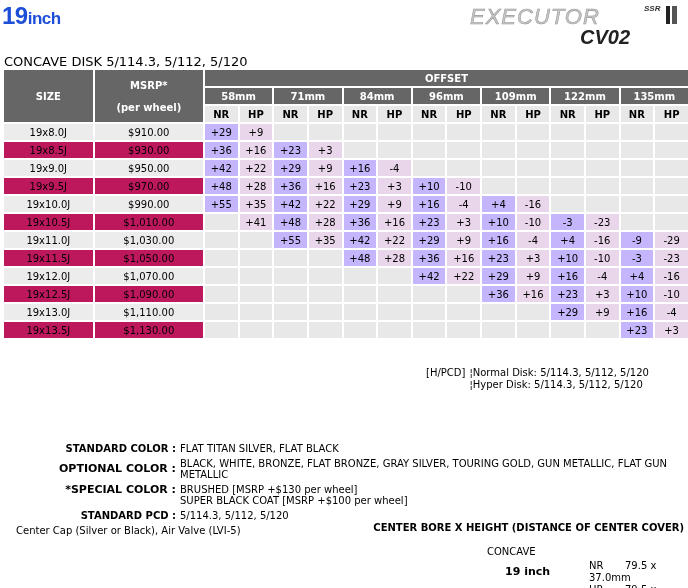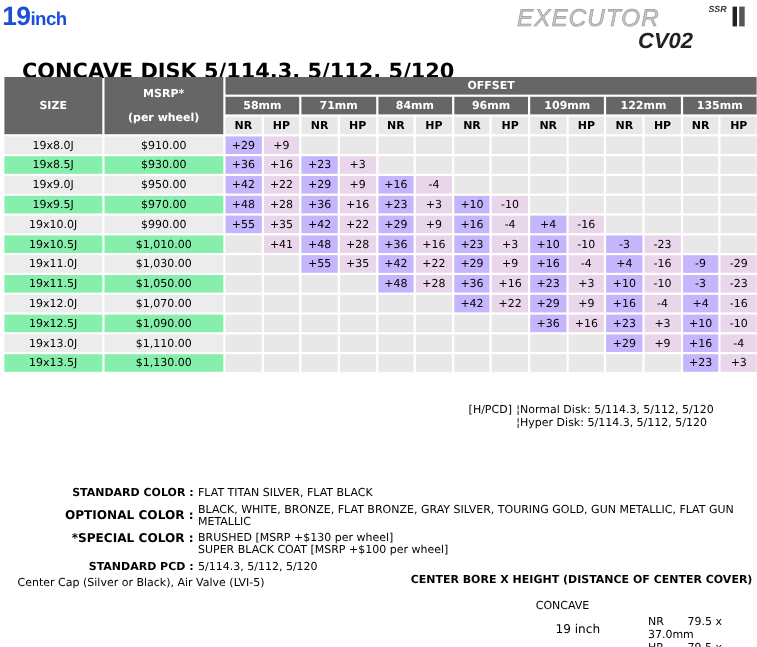--- a/index.html
+++ b/index.html
@@ -1,42 +1,42 @@
 <!DOCTYPE html>
 <html><head>
 <meta charset="utf-8">
 <style>
   body { margin:0; background:#fff; width:688px; height:588px; overflow:hidden; font-family:"DejaVu Sans", sans-serif; color:#000; position:relative; }
   .title { position:absolute; left:2px; top:2px; font-family:"Liberation Sans", sans-serif; font-weight:bold; color:#1d4ed8; font-size:22px; letter-spacing:-0.5px; }
   .title .big { font-size:24px; }
   .title .small { font-size:17px; }
   .logo { position:absolute; left:468px; top:2px; width:216px; height:44px; }
-  .subtitle { position:absolute; left:20px; top:54px; font-size:19px; font-weight:bold; letter-spacing:0px; }
+  .subtitle { position:absolute; left:4px; top:54px; font-size:13px; font-weight:normal; letter-spacing:0px; }
   table.spec { position:absolute; left:4px; top:70px; border-collapse:separate; border-spacing:2px; margin:-2px; font-size:10px; }
   table.spec td, table.spec th { padding:0; text-align:center; height:16px; }
   th.dark { background:#666; color:#fff; font-weight:bold; font-size:10px; }
   th.sub { background:#e8e8e8; color:#000; font-weight:bold; font-size:10px; height:17px; }
   td.size { width:90px; }
   td.msrp { width:110px; }
   td.cell { width:33px; background:#e8e8e8; }
   tr.odd td.size, tr.odd td.msrp { background:#ececec; }
-  tr.even td.size, tr.even td.msrp { background:#86efac; }
+  tr.even td.size, tr.even td.msrp { background:#be185d; }
   td.nr.on { background:#c4b5fd; }
   td.hp.on { background:#ead6ea; }
   .pcd { position:absolute; left:426px; top:367px; font-size:10px; line-height:12px; }
   .pcd .lbl { display:inline-block; vertical-align:top; }
   .pcd .vals { display:inline-block; vertical-align:top; margin-left:4px; }
   .specs { position:absolute; left:16px; top:406px; font-size:10px;margin-top:37px; }
   .specs .row { display:flex; margin-bottom:4px; line-height:11px; }
   .specs .k { width:160px; text-align:right; font-weight:bold; padding-right:4px; white-space:nowrap; }
   .specs .k.big { font-size:11px; }
   .specs .v { width:520px; }
   .cb-title { position:absolute; right:4px; top:522px; font-size:10px; font-weight:bold; }
   .cb-concave { position:absolute; left:487px; top:546px; font-size:10px; }
-  .cb-size { position:absolute; left:505px; top:565px; font-size:11px; font-weight:normal; }
+  .cb-size { position:absolute; left:505px; top:565px; font-size:11px; font-weight:bold; }
   .cb-lines { position:absolute; left:589px; top:560px; font-size:10px; line-height:12px; }
   .cb-lines span.t { display:inline-block; width:36px; }
 </style>
 </head>
 <body>
 
 <div class="title"><span class="big">19</span><span class="small">inch</span></div>
 
 <svg class="logo" viewBox="0 0 216 44">
   <text x="2" y="22" font-family="Liberation Sans, sans-serif" font-size="22" font-style="italic" fill="#c8c8c8" stroke="#999" stroke-width="0.6" letter-spacing="1">EXECUTOR</text>

